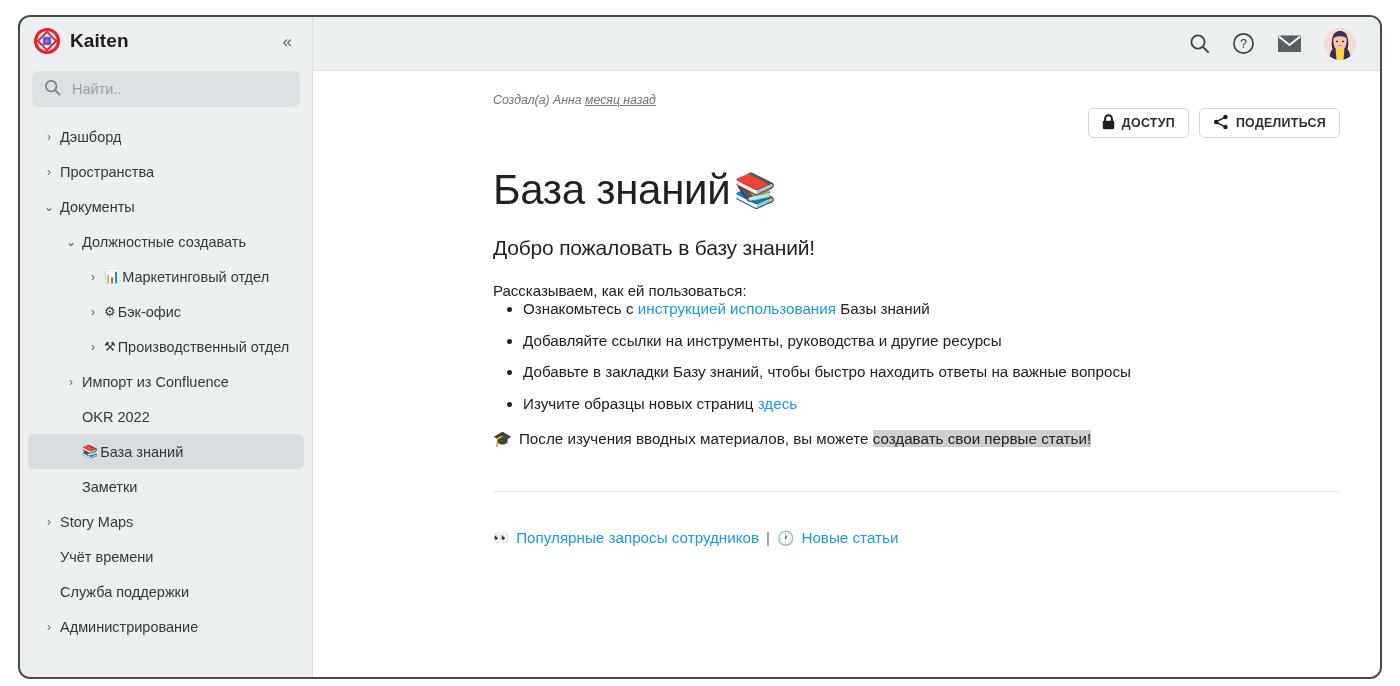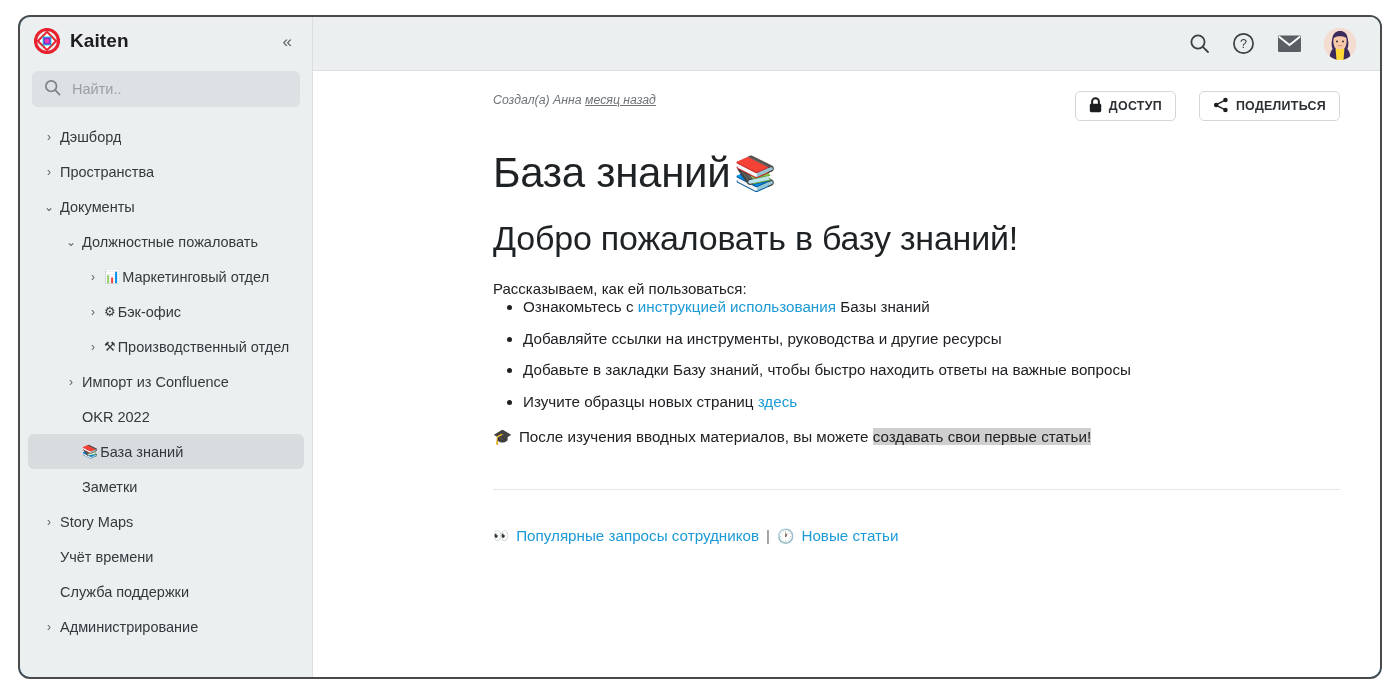--- a/index.html
+++ b/index.html
@@ -159,21 +159,21 @@
     align-items: flex-start;
     justify-content: space-between;
   }
   .meta {
     font-size: 12.3px;
     font-style: italic;
     color: #6f7478;
     line-height: 1.55;
   }
   .meta u { text-decoration: underline; }
-  .doc-actions { display: flex; gap: 23px; margin-top: 0px; }
+  .doc-actions { display: flex; gap: 10px; margin-top: 17px; }
   .act-btn {
     height: 30px;
     border: 1px solid #d3d7da;
     border-radius: 5px;
     background: #ffffff;
     display: flex;
     align-items: center;
     gap: 7px;
     padding: 0 13px;
     font-size: 12.4px;
@@ -188,21 +188,21 @@
     font-size: 42px;
     font-weight: 400;
     color: #1f2224;
     margin-top: 28px;
     letter-spacing: -.3px;
     display: flex;
     align-items: center;
     gap: 4px;
   }
   h2.subtitle {
-    font-size: 34px;
+    font-size: 21px;
     font-weight: 400;
     color: #1f2224;
     margin-top: 22px;
     letter-spacing: -.2px;
   }
   p.lead {
     font-size: 15px;
     font-weight: 400;
     color: #202124;
     margin-top: 22px;
@@ -286,21 +286,21 @@
         <div class="nav-item lvl0">
           <span class="chev">›</span>
           <span class="label">Пространства</span>
         </div>
         <div class="nav-item lvl0">
           <span class="chev">⌄</span>
           <span class="label">Документы</span>
         </div>
         <div class="nav-item lvl1">
           <span class="chev">⌄</span>
-          <span class="label">Должностные пожаловать</span>
+          <span class="label">Должностные создавать</span>
         </div>
         <div class="nav-item lvl2">
           <span class="chev">›</span>
           <span class="emoji">📊</span>
           <span class="label">Маркетинговый отдел</span>
         </div>
         <div class="nav-item lvl2">
           <span class="chev">›</span>
           <span class="emoji">⚙</span>
           <span class="label">Бэк-офис</span>

